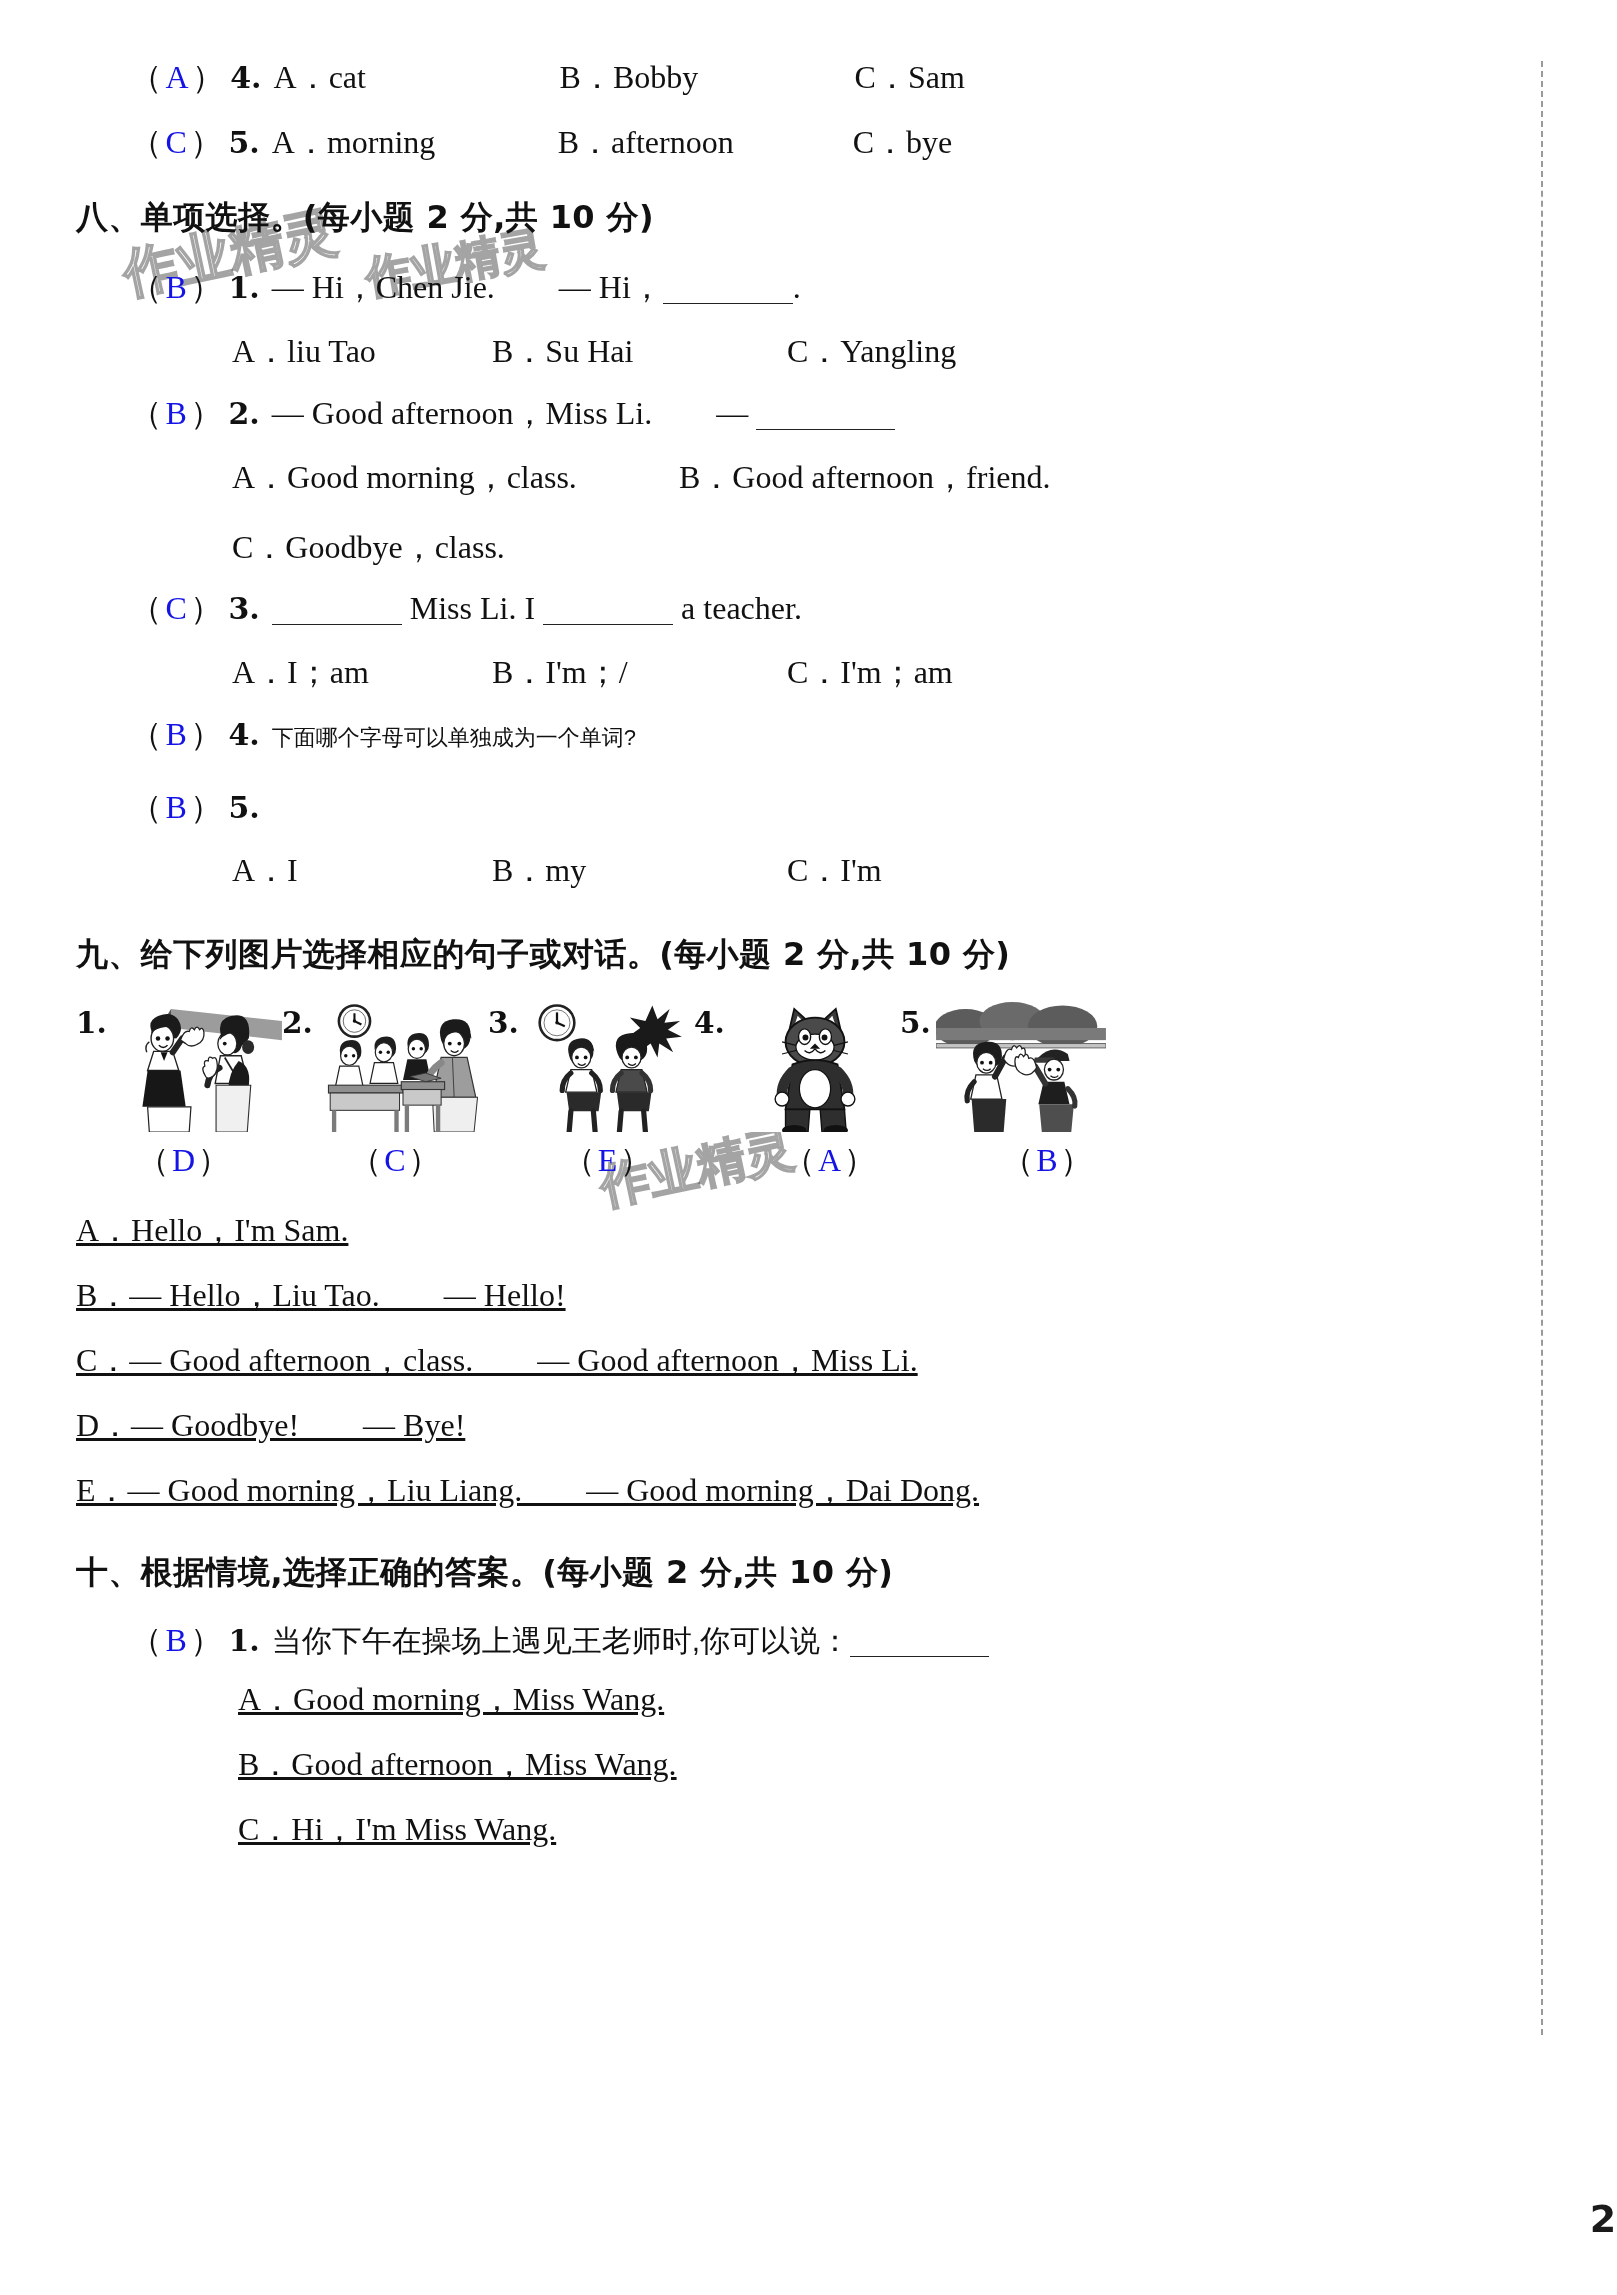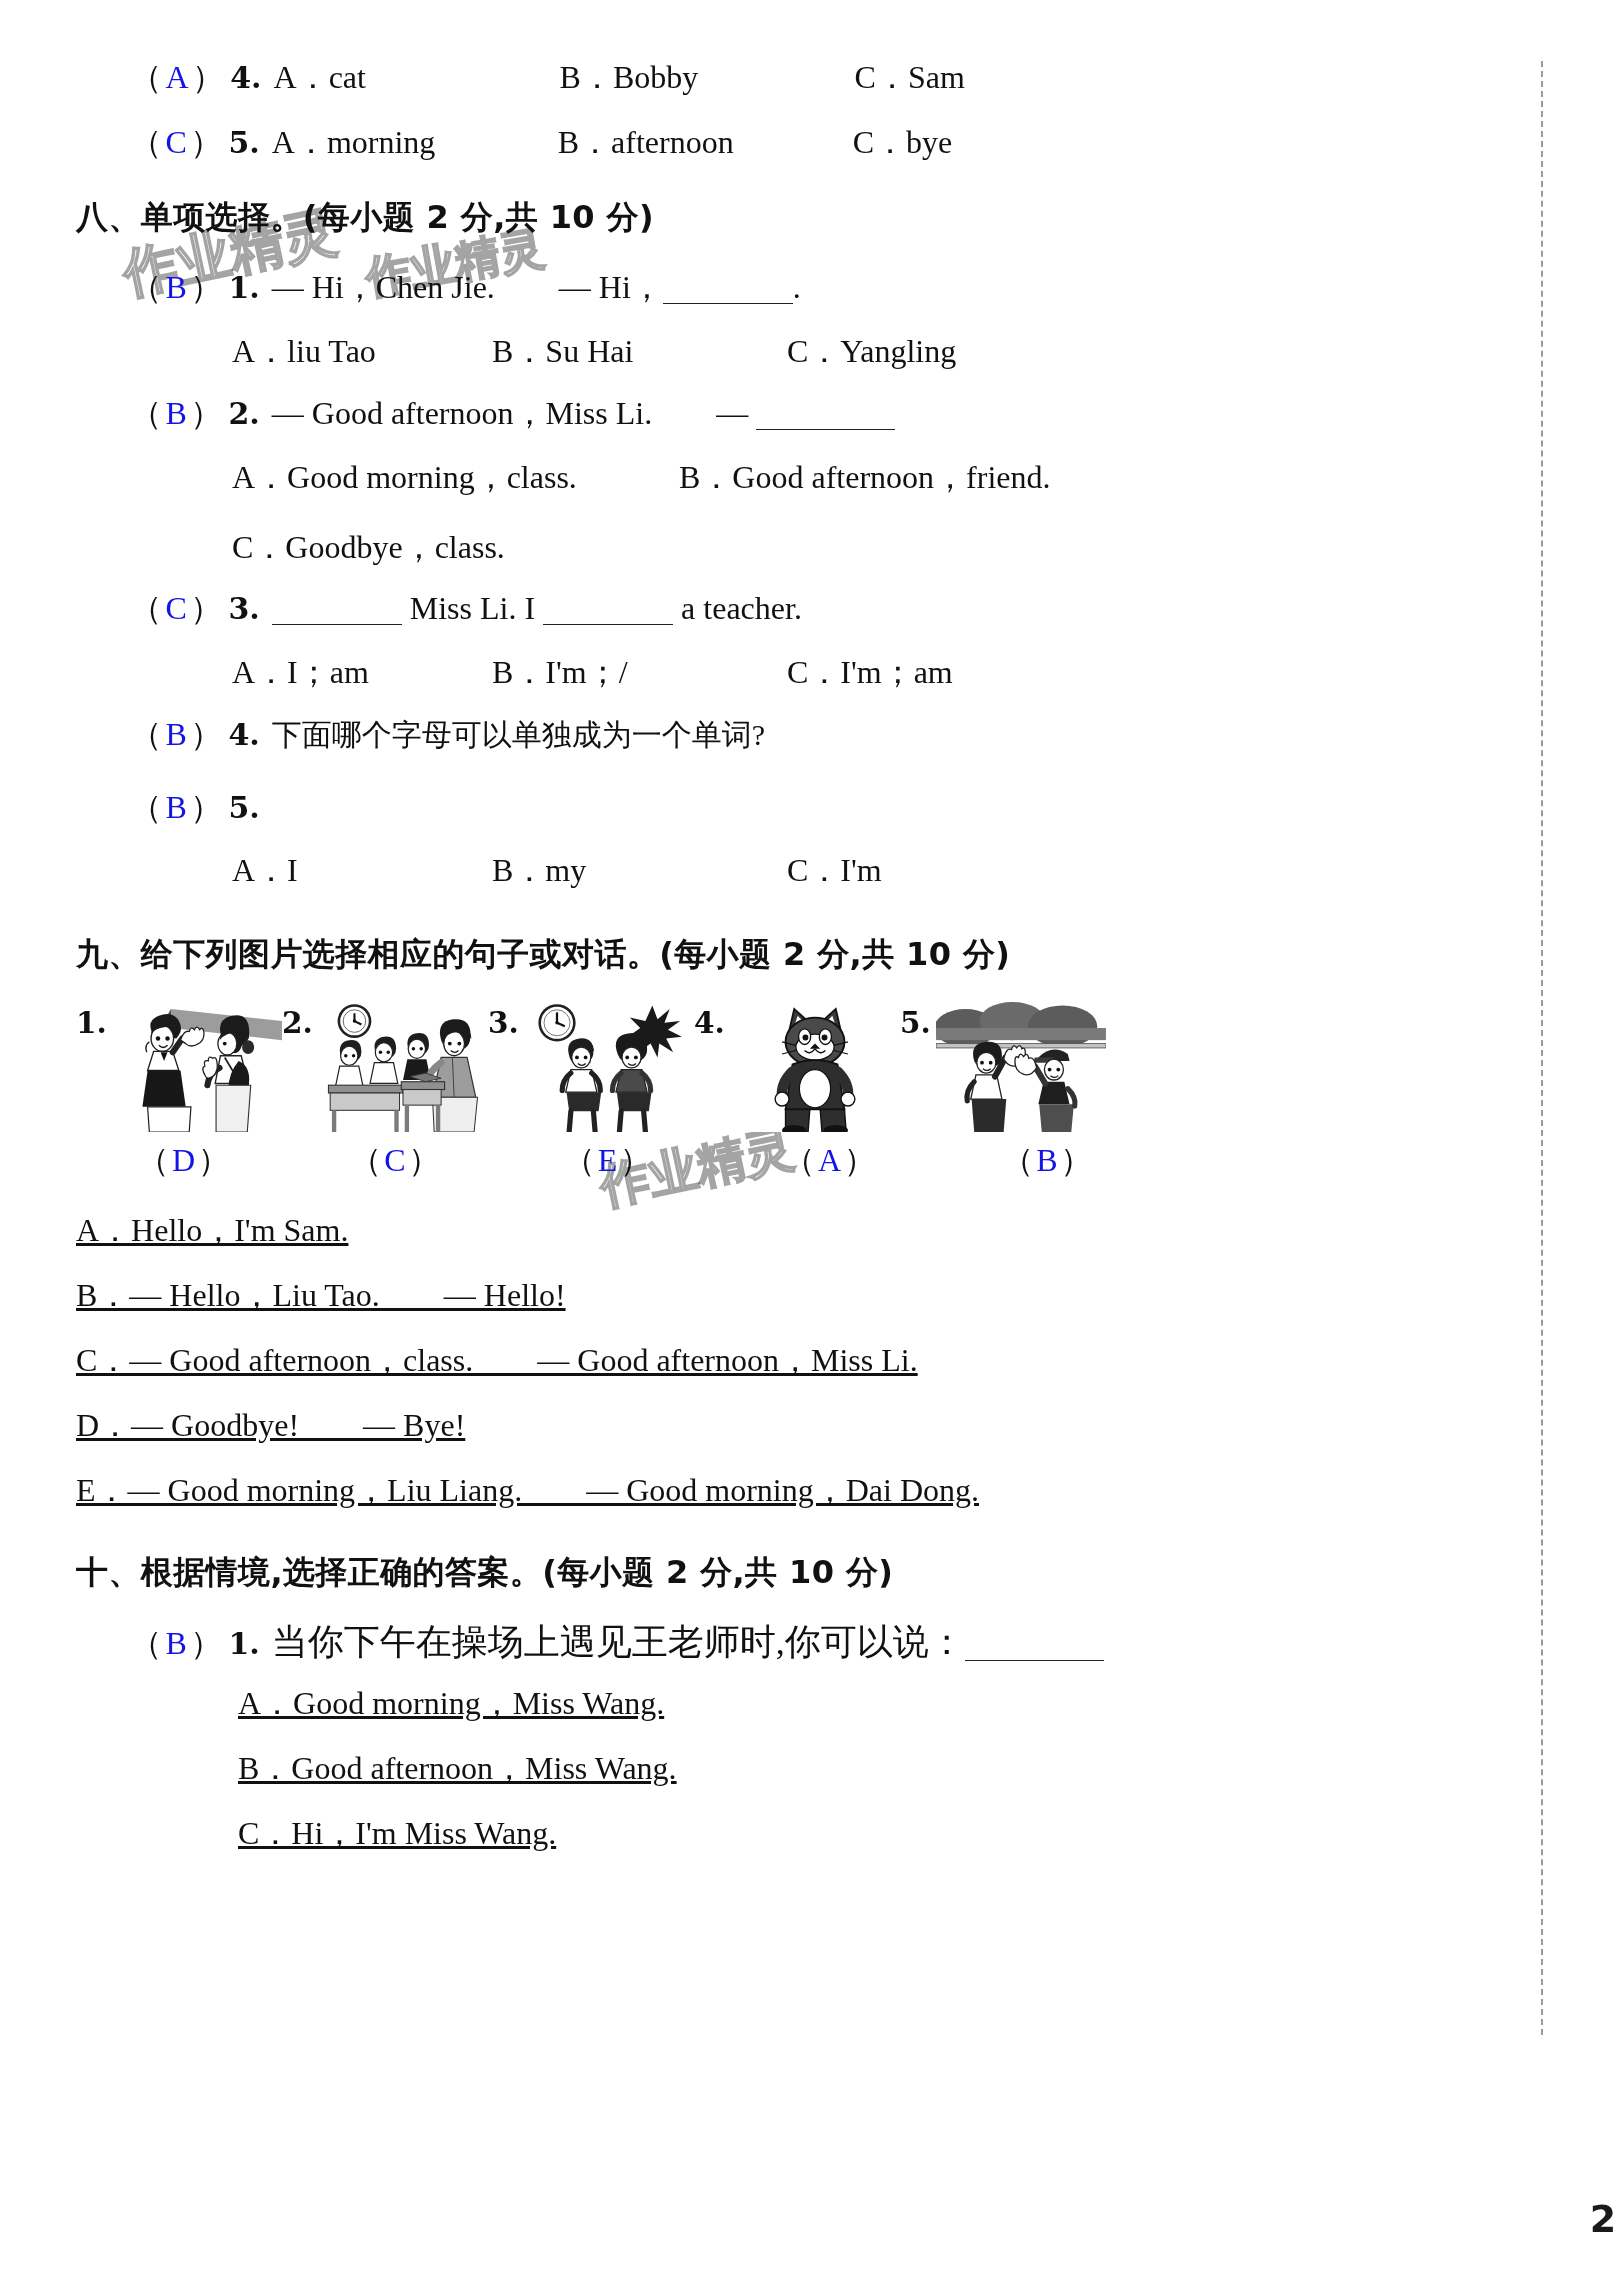--- a/index.html
+++ b/index.html
@@ -241,21 +241,21 @@
       <span class="opt" style="width:260px">A．I；am</span>
         <span class="opt" style="width:295px">B．I'm；/</span>
         <span class="opt">C．I'm；am</span>
     </div>
 
     <div style="height:22.6px"></div>
 
     <div class="qrow">
       <span class="paren">（<span class="ans">B</span>）</span>
       <span class="qnum">4.</span>
-      <span class="qbody" style="font-family:Liberation Serif, serif;font-size:30px">下面哪个字母可以单独成为一个单词?</span>
+      <span class="qbody" style="font-family:Liberation Sans, sans-serif;font-size:22px">下面哪个字母可以单独成为一个单词?</span>
     </div>
     <div style="height:19px"></div>
 
     <div style="height:22.6px"></div>
 
     <div class="qrow">
       <span class="paren">（<span class="ans">B</span>）</span>
       <span class="qnum">5.</span>
     </div>
     <div style="height:19px"></div>
@@ -508,21 +508,21 @@
     <div style="height:21px"></div>
     <div class="opt-line" style="margin-left:-54px">E．— Good morning，Liu Liang.　　— Good morning，Dai Dong.</div>
 
     <div style="height:38px"></div>
     <div class="section-head" style="margin-left:-54px">十、根据情境,选择正确的答案。(每小题 2 分,共 10 分)</div>
     <div style="height:29.5px"></div>
 
     <div class="qrow">
       <span class="paren">（<span class="ans">B</span>）</span>
       <span class="qnum">1.</span>
-      <span class="qbody" style="font-family:Liberation Serif, serif;font-size:36px"><span>当你下午在操场上遇见王老师时,你可以说：</span><span class="blank" style="width:139px">&nbsp;</span></span>
+      <span class="qbody" style="font-family:Liberation Sans, sans-serif;font-size:30px"><span>当你下午在操场上遇见王老师时,你可以说：</span><span class="blank" style="width:139px">&nbsp;</span></span>
     </div>
     <div style="height:21px"></div>
     <div class="opt-line" style="padding-left:108px">A．Good morning，Miss Wang.</div>
     <div style="height:21px"></div>
     <div class="opt-line" style="padding-left:108px">B．Good afternoon，Miss Wang.</div>
     <div style="height:21px"></div>
     <div class="opt-line" style="padding-left:108px">C．Hi，I'm Miss Wang.</div>
 
   </div>
 </div>

